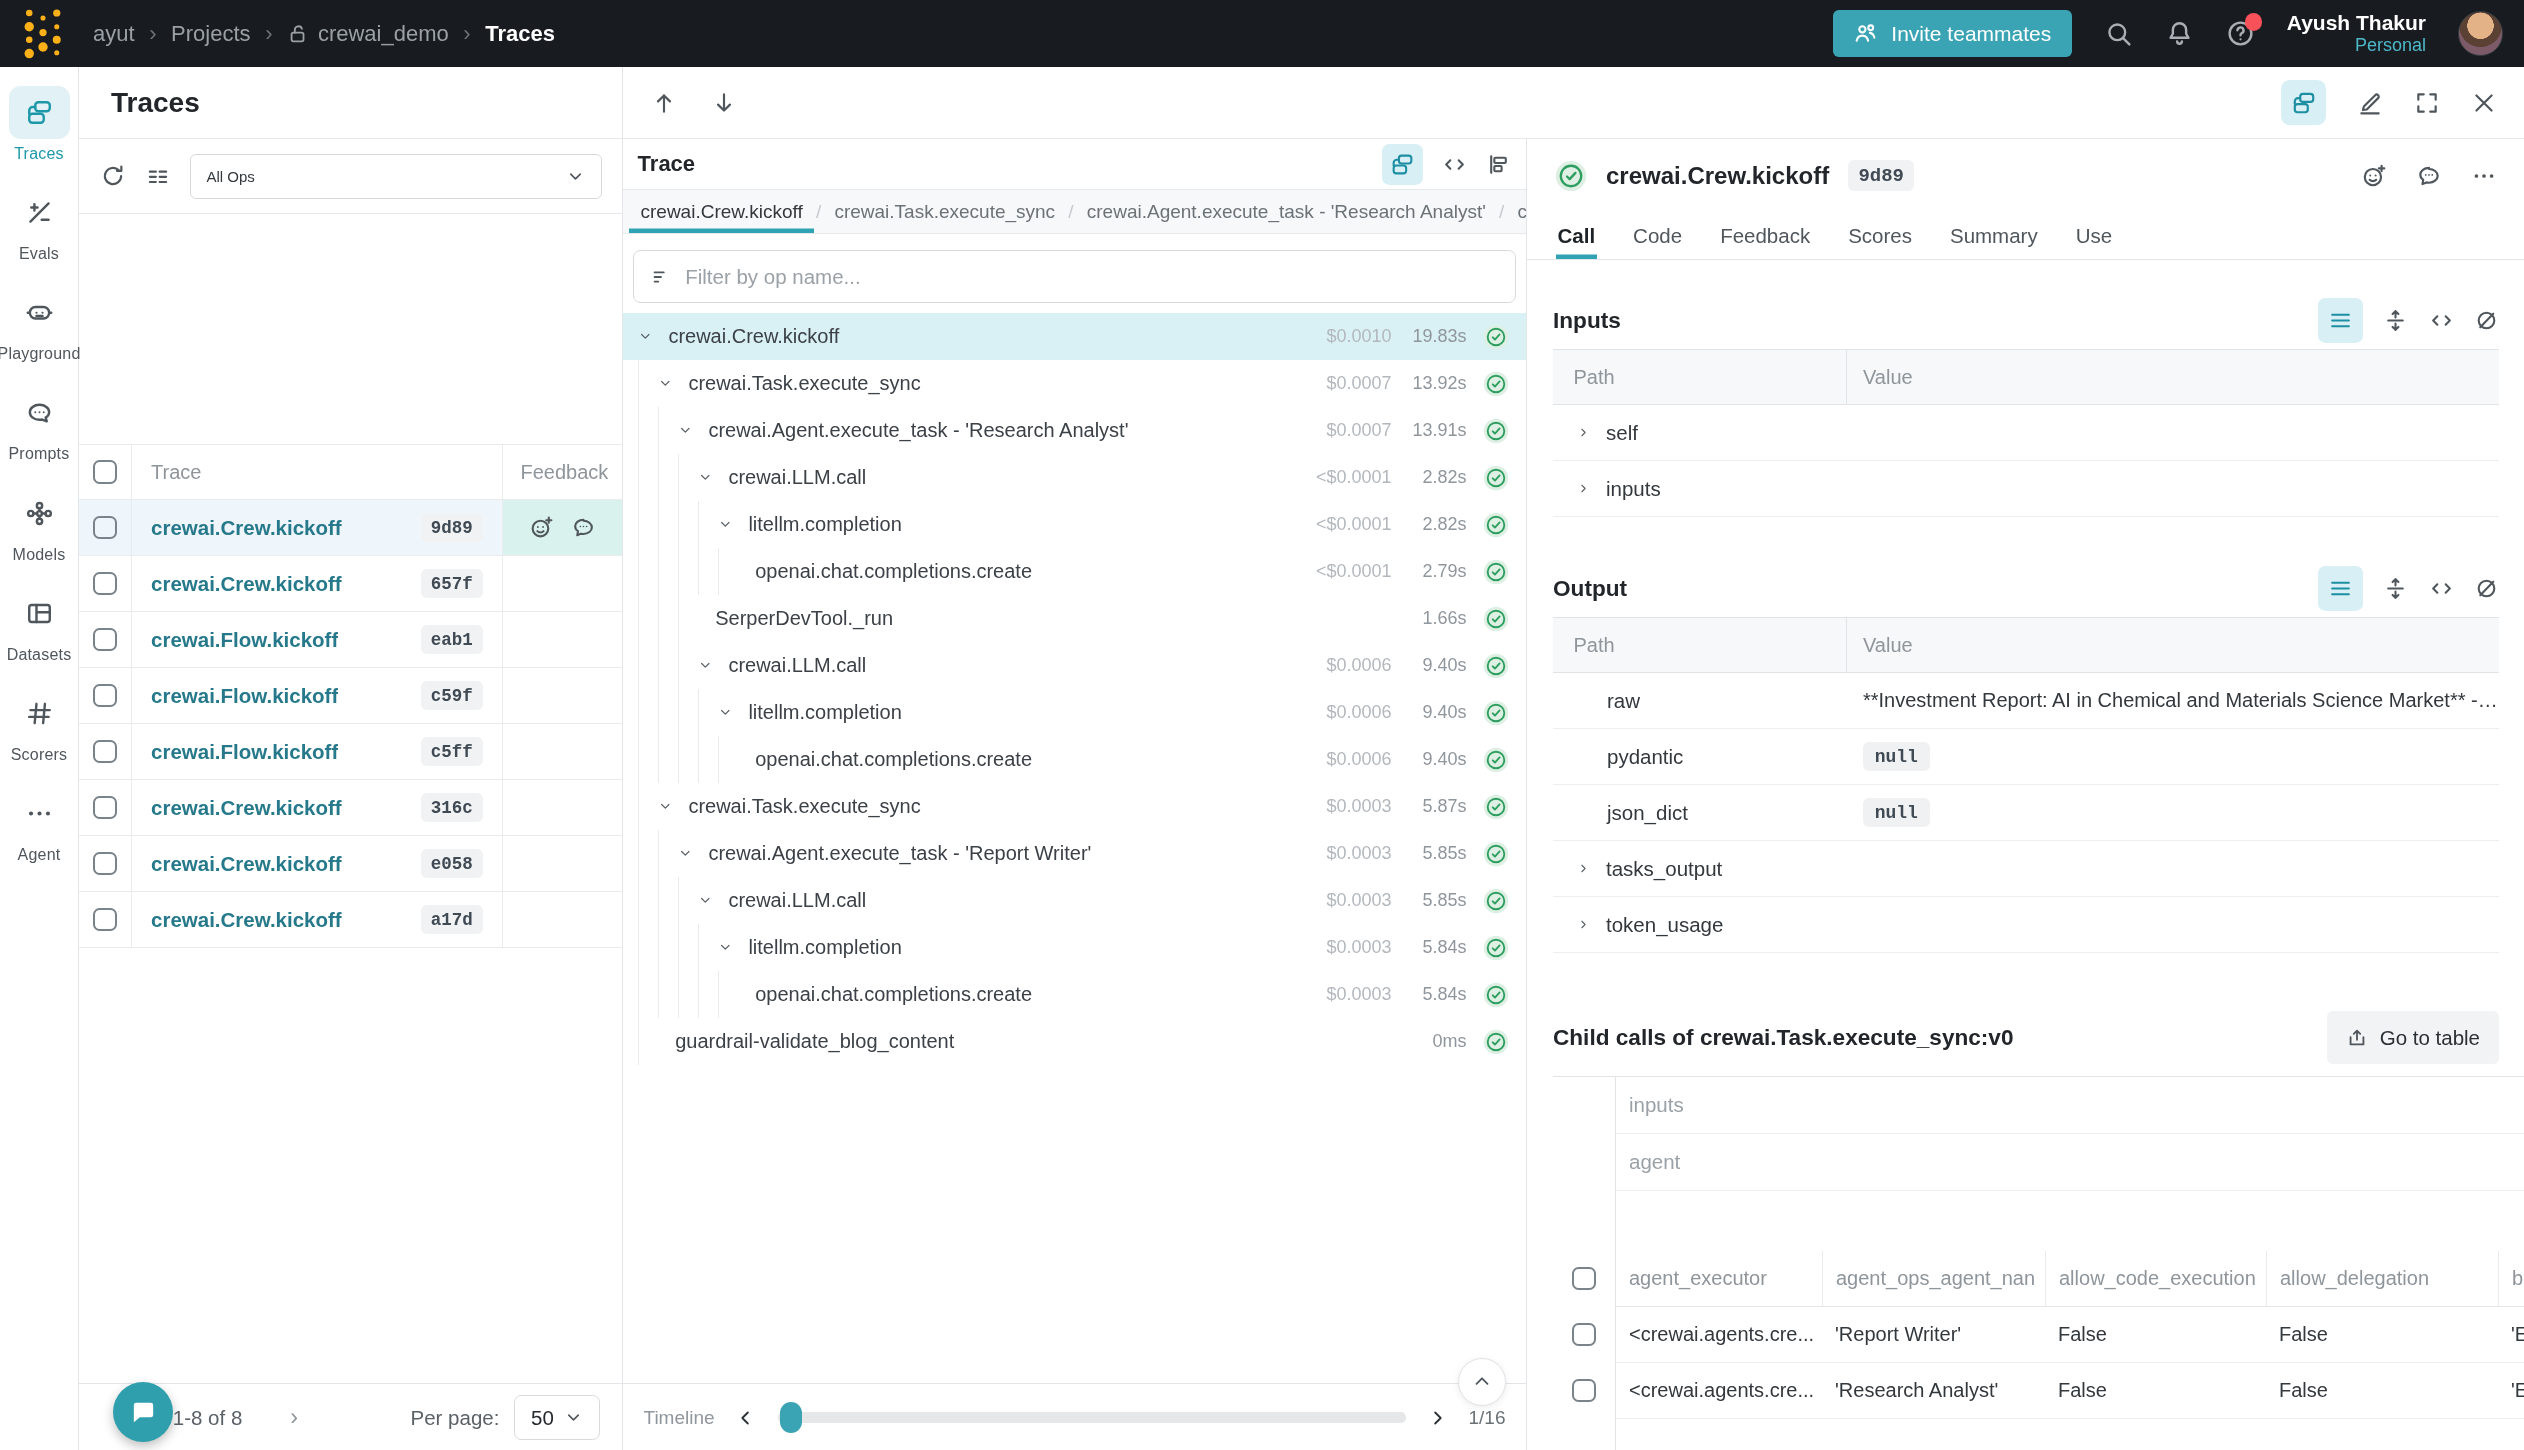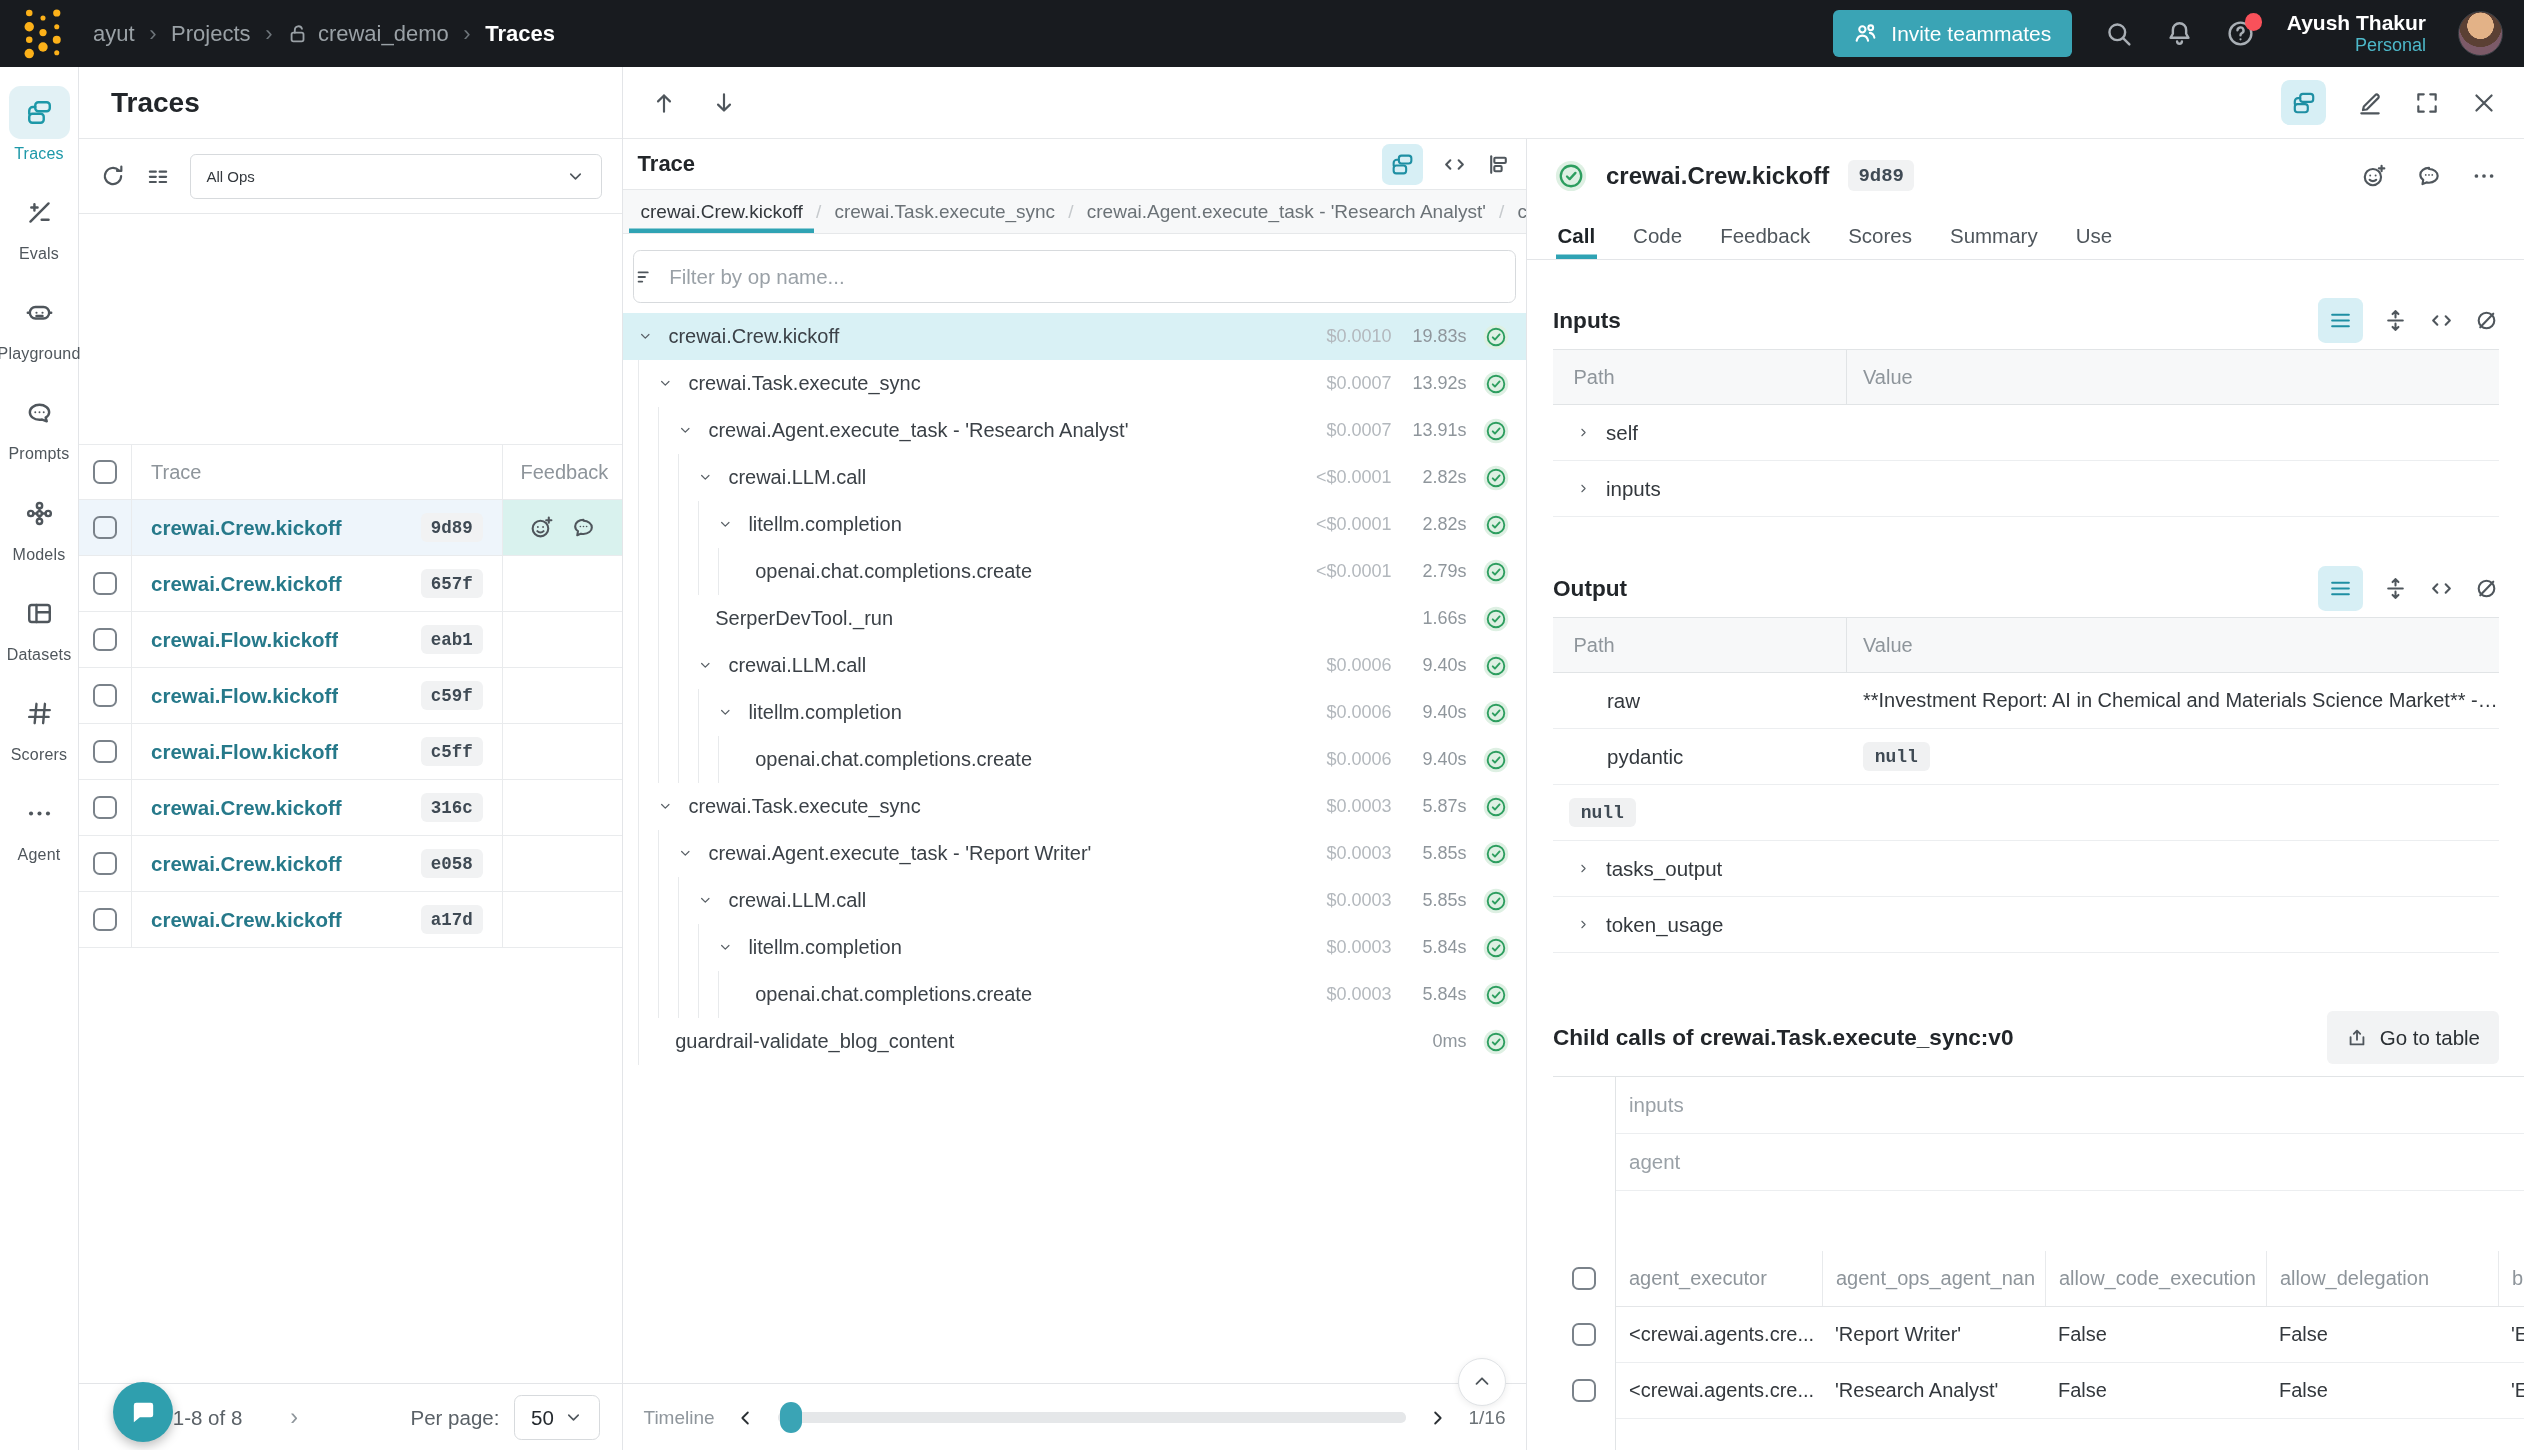--- a/index.html
+++ b/index.html
@@ -79,21 +79,21 @@
   .tree-pane { width:904px; flex:none; border-right:0.7px solid #e3e5e8; display:flex; flex-direction:column; position:relative; }
   .tree-head { height:51px; flex:none; border-bottom:0.7px solid #e6e8ea; display:flex; align-items:center; padding:0 14.6px; }
   .tree-title { font-size:22px; font-weight:700; color:#22262a; }
   .tree-head-icons { margin-left:auto; display:flex; align-items:center; gap:19px; }
   .active-box.sm { width:41px; height:41px; border-radius:7.3px; }
   .tree-tabs { height:44px; flex:none; background:#f7f8f9; border-bottom:0.7px solid #e6e8ea; display:flex; align-items:stretch; padding:0 5.8px; font-size:19px; color:#6b7277; white-space:nowrap; overflow:hidden; }
   .ttab { display:flex; align-items:center; padding:0 11.7px; }
   .ttab.active { color:#33383d; box-shadow:inset 0 -4.4px 0 #2fa3b4; }
   .tsep { display:flex; align-items:center; color:#c6cacd; padding:0 1.5px; }
   .tree-filter { flex:none; padding:16px 10.2px 10.2px; }
-  .filter-box { height:53px; border:1.5px solid #d7dadd; border-radius:7.3px; display:flex; align-items:center; gap:13px; padding:0 0; color:#9aa1a7; font-size:20.5px; }
+  .filter-box { height:53px; border:1.5px solid #d7dadd; border-radius:7.3px; display:flex; align-items:center; gap:13px; padding:0 16px; color:#9aa1a7; font-size:20.5px; }
   .tree-rows { flex:1; min-height:0; overflow:hidden; }
   .trow { height:47px; display:flex; align-items:center; padding:0 17.5px 0 14.6px; font-size:20px; color:#3b4147; }
   .trow.selected { background:#d9f1f5; }
   .guide { width:20px; flex:none; align-self:stretch; border-left:0.7px solid #e8eaec; }
   .tchev { width:22px; flex:none; display:flex; align-items:center; }
   .tchev svg.i { width:14.6px; height:14.6px; stroke:#5a6167; }
   .tleaf { width:8.8px; flex:none; }
   .tname { margin-left:8.8px; flex:1; min-width:0; white-space:nowrap; overflow:hidden; text-overflow:ellipsis; }
   .tcost { width:96px; flex:none; text-align:right; color:#b3b8bd; font-size:18px; }
   .ttime { width:75px; flex:none; text-align:right; color:#8f969c; font-size:18px; }
@@ -1018,20 +1018,23 @@
                 </div>
                 <div class="pv-row">
                   <span class="pv-path leaf">
                     <span>pydantic</span>
                   </span>
                   <span class="pv-value">
                     <span class="null-badge">null</span>
                   </span>
                 </div>
                 <div class="pv-row">
+                  <span class="pv-path leaf">
+                    <span>json_dict</span>
+                  </span>
                   <span class="pv-value">
                     <span class="null-badge">null</span>
                   </span>
                 </div>
                 <div class="pv-row">
                   <span class="pv-path">
                     <span class="pv-chev" style="display: flex;">
                       <svg class="i" viewBox="0 0 24 24">
                         <polyline points="9 6 15 12 9 18"></polyline>
                       </svg>

